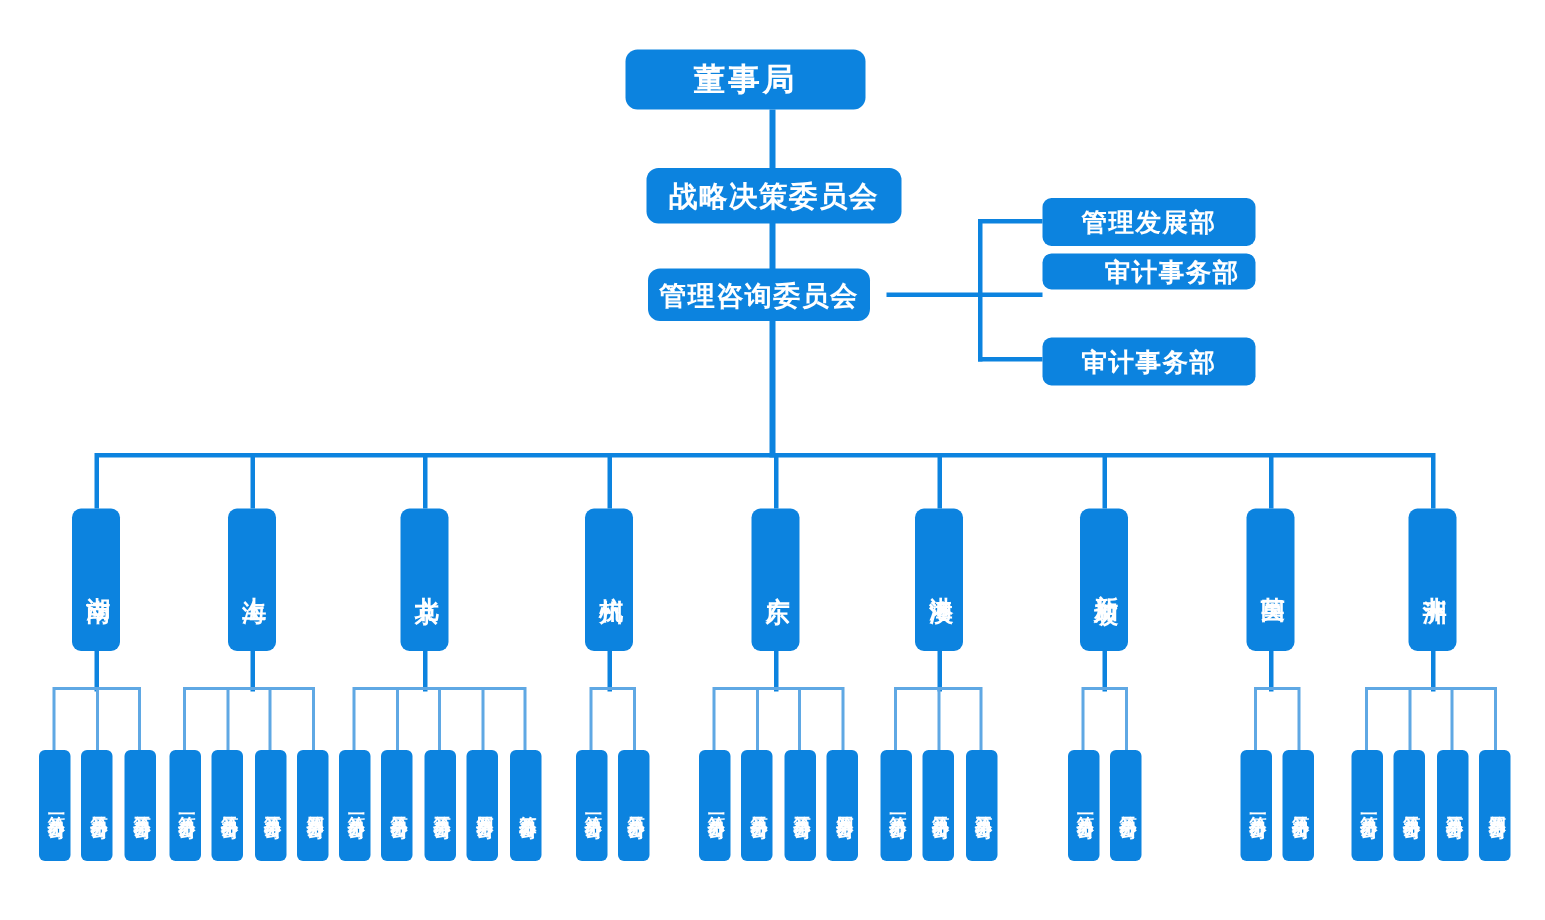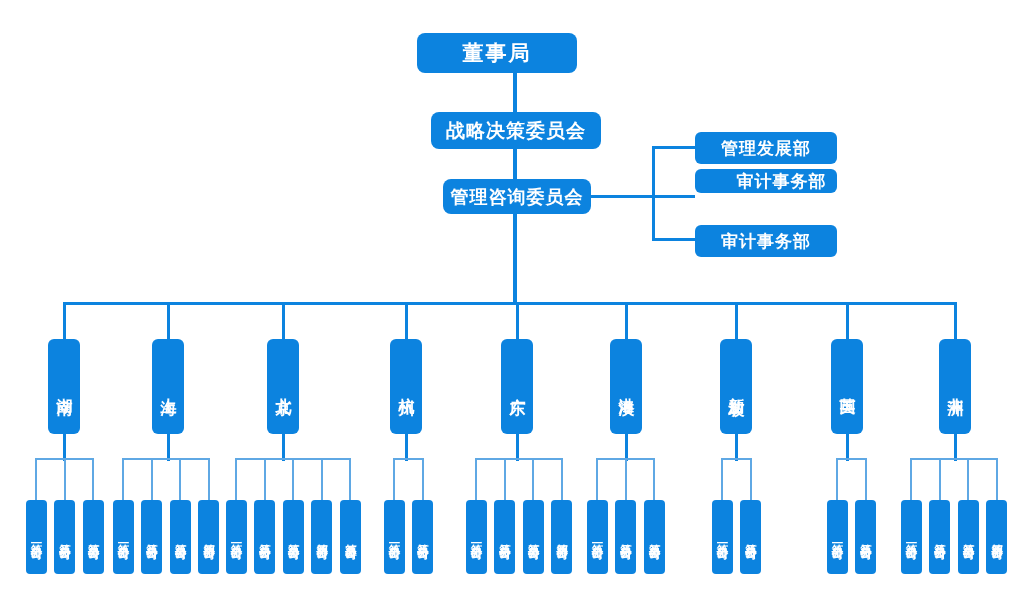--- a/index.html
+++ b/index.html
@@ -38,21 +38,21 @@
 </style>
 </head>
 <body>
 
 <div id="stage" style="--blue: #0c83df; --light: #5fa8e4; --txt: #ffffff; --bg: #ffffff;">
 
   <div class="box hbox root" style="left:417px;top:33px;width:160px;height:40px;">董事局</div>
 
   <div class="box hbox l2" style="left:431px;top:112px;width:170px;height:37px;">战略决策委员会</div>
 
-  <div class="box hbox l3" style="left:443px;top:179px;width:148px;height:35px;">管理咨询委员会</div>
+  <div class="box hbox l3" style="left:432px;top:179px;width:148px;height:35px;">管理咨询委员会</div>
 
   <div class="box hbox staff" style="left:695px;top:132px;width:142px;height:32px;">管理发展部</div>
   <div class="box hbox staff" style="left:695px;top:169px;width:142px;height:24px;padding-left:31px;">审计事务部</div>
   <div class="box hbox staff" style="left:695px;top:225px;width:142px;height:32px;">审计事务部</div>
 
   <div class="line dark" style="left:513px;top:73px;width:4px;height:40px;"></div>
   <div class="line dark" style="left:513px;top:148px;width:4px;height:32px;"></div>
   <div class="line dark" style="left:513px;top:213px;width:4px;height:92px;"></div>
 
   <div class="line dark" style="left:591px;top:195px;width:104px;height:3px;"></div>

